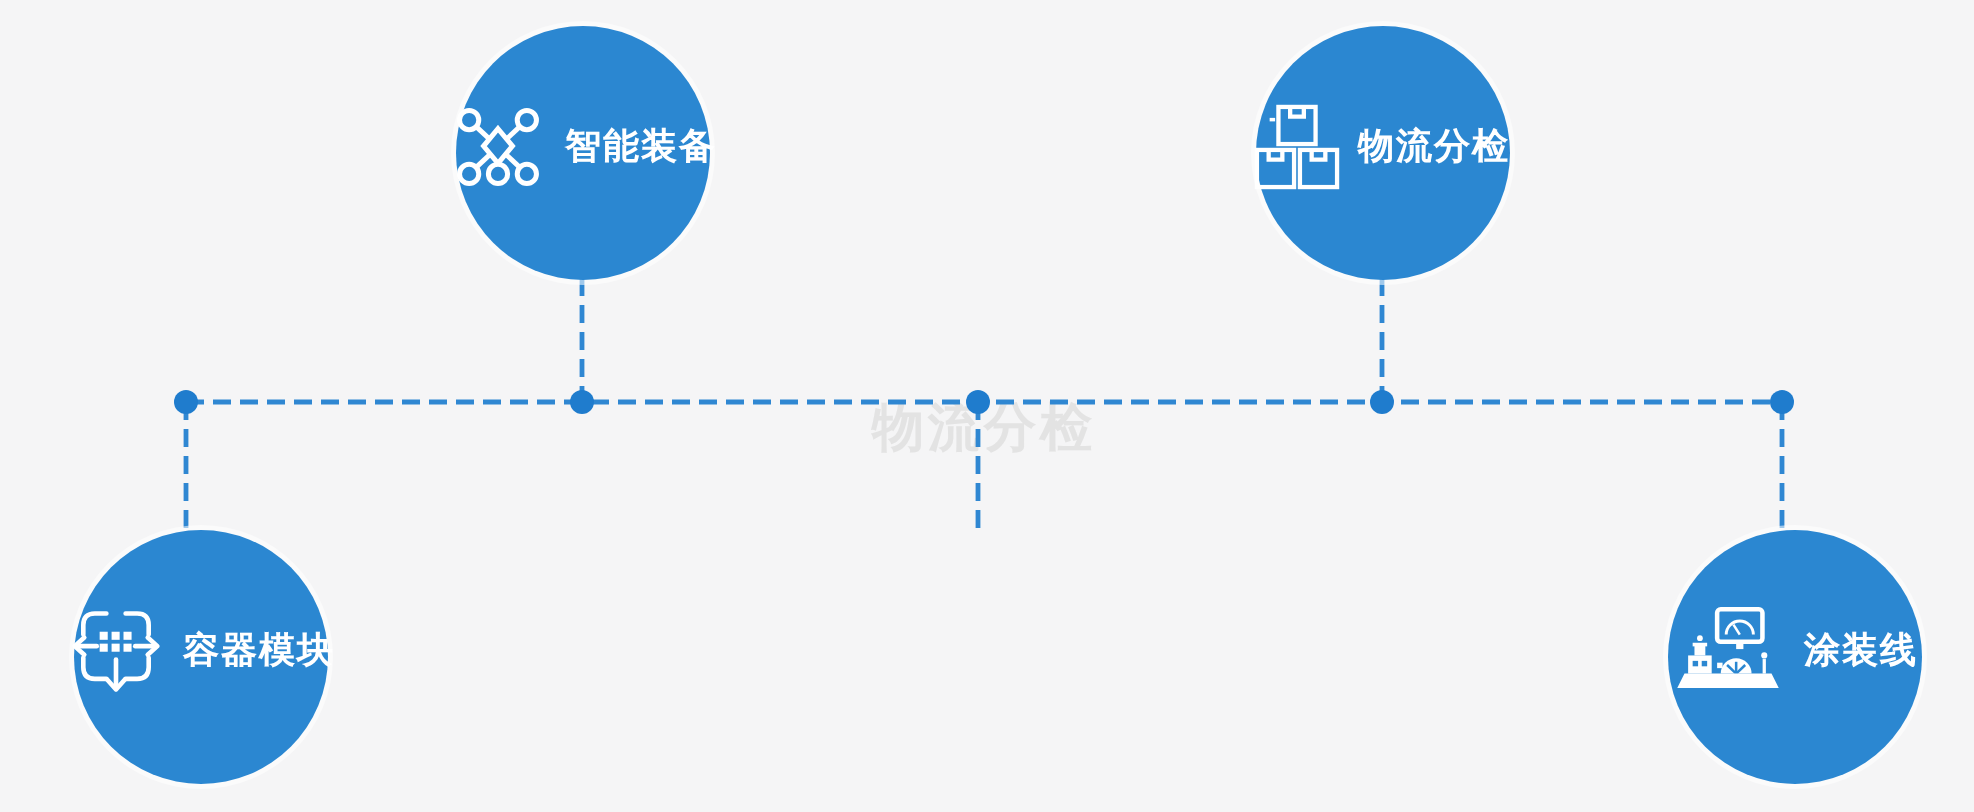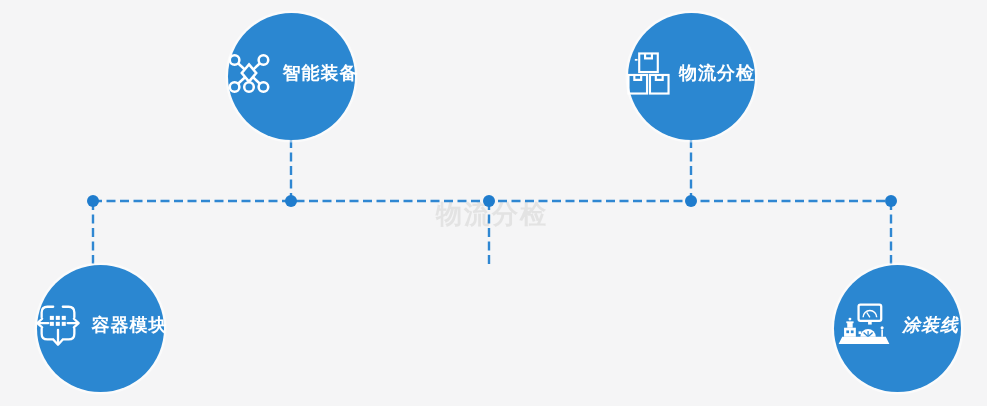--- a/index.html
+++ b/index.html
@@ -62,21 +62,21 @@
     font-weight: bold;
     line-height: 21px;
     letter-spacing: 1px;
     white-space: nowrap;
   }
   
   .n-smart-equipment   { left: 227.5px; top: 12.5px; }
   .n-stereo-warehouse  { left: 627.5px; top: 12.5px; }
   .n-logistics-sorting { left: 36.5px;  top: 264.5px; }
   .n-production-line   { left: 426.5px; top: 264.5px; }
-  .n-painting-line     { left: 833.5px; top: 264.5px; font-style: italic; }
+  .n-painting-line     { left: 833.5px; top: 264.5px; }
 </style>
 </head>
 <body>
 
 <div class="canvas">
 
   <div class="watermark">物流分检</div>
 
   <svg class="connectors" width="987" height="406" viewBox="0 0 987 406">
     <g stroke="#2f87d2" stroke-width="2.4" stroke-dasharray="9 4.5" fill="none">

